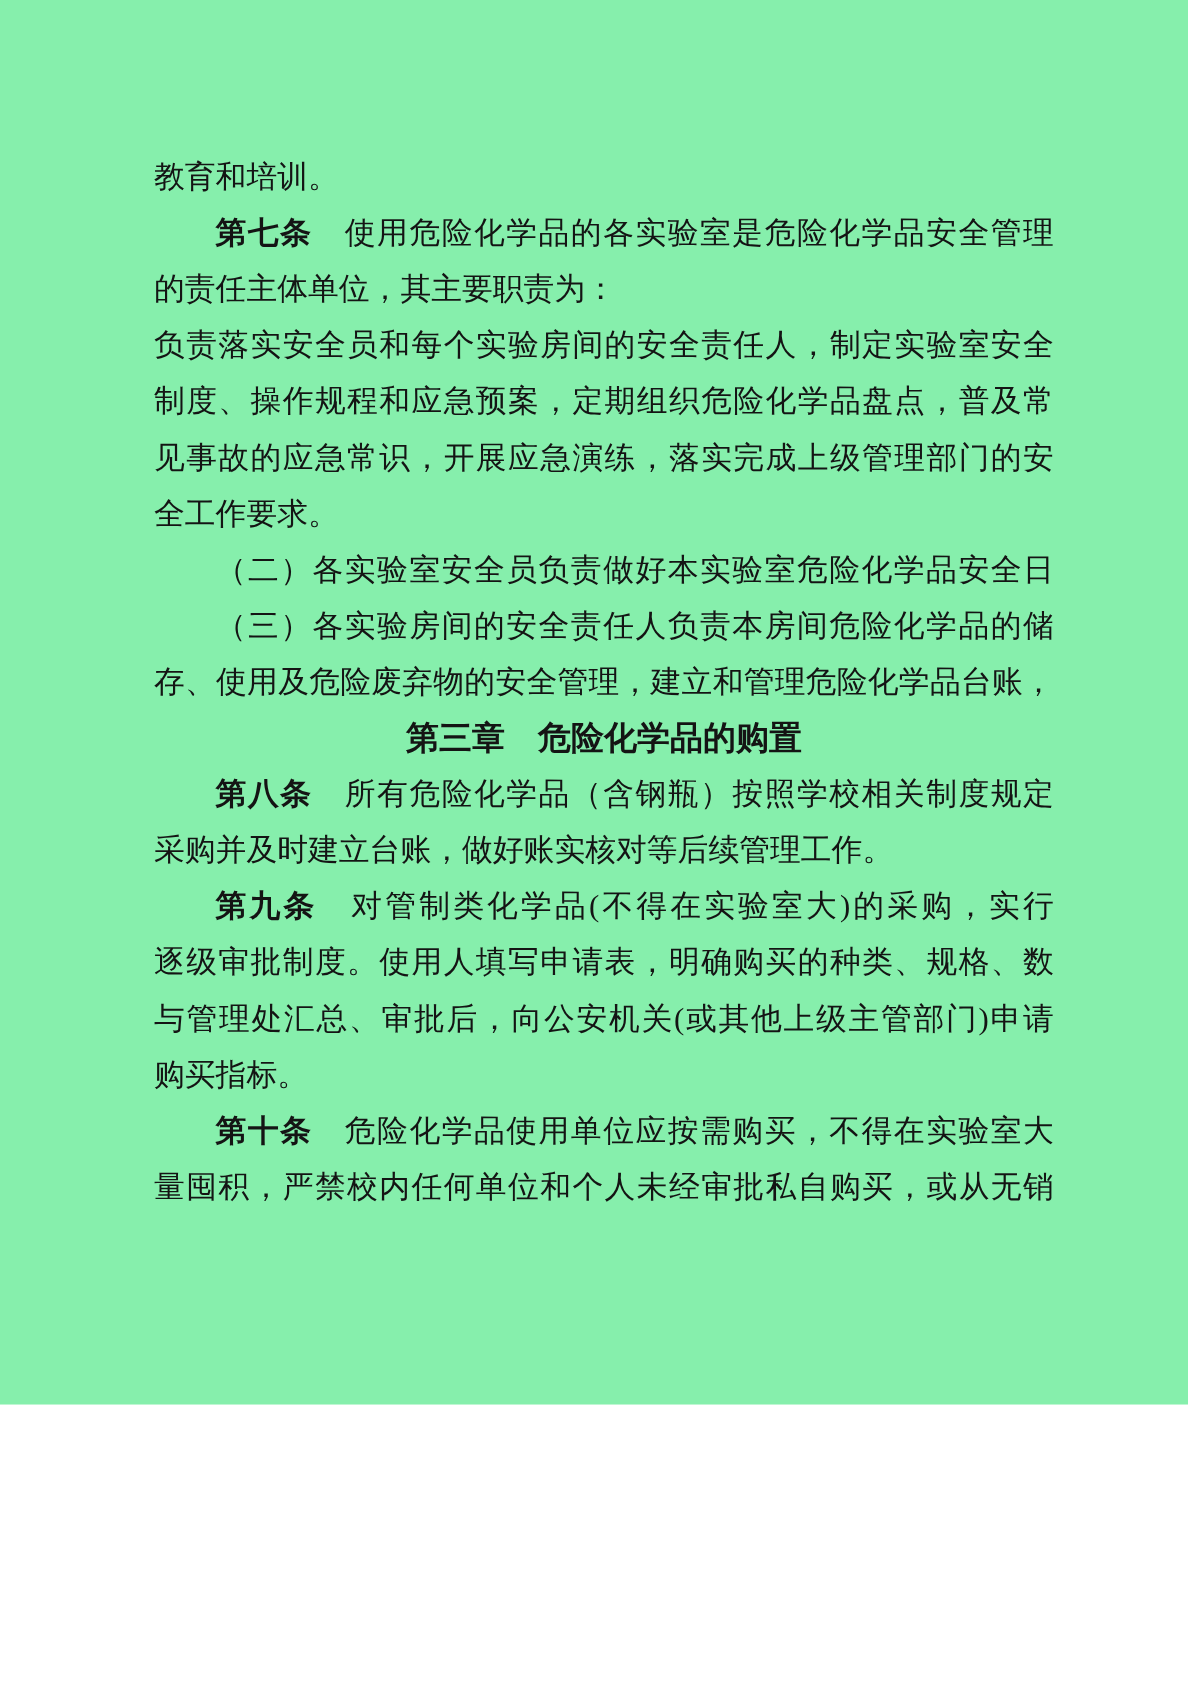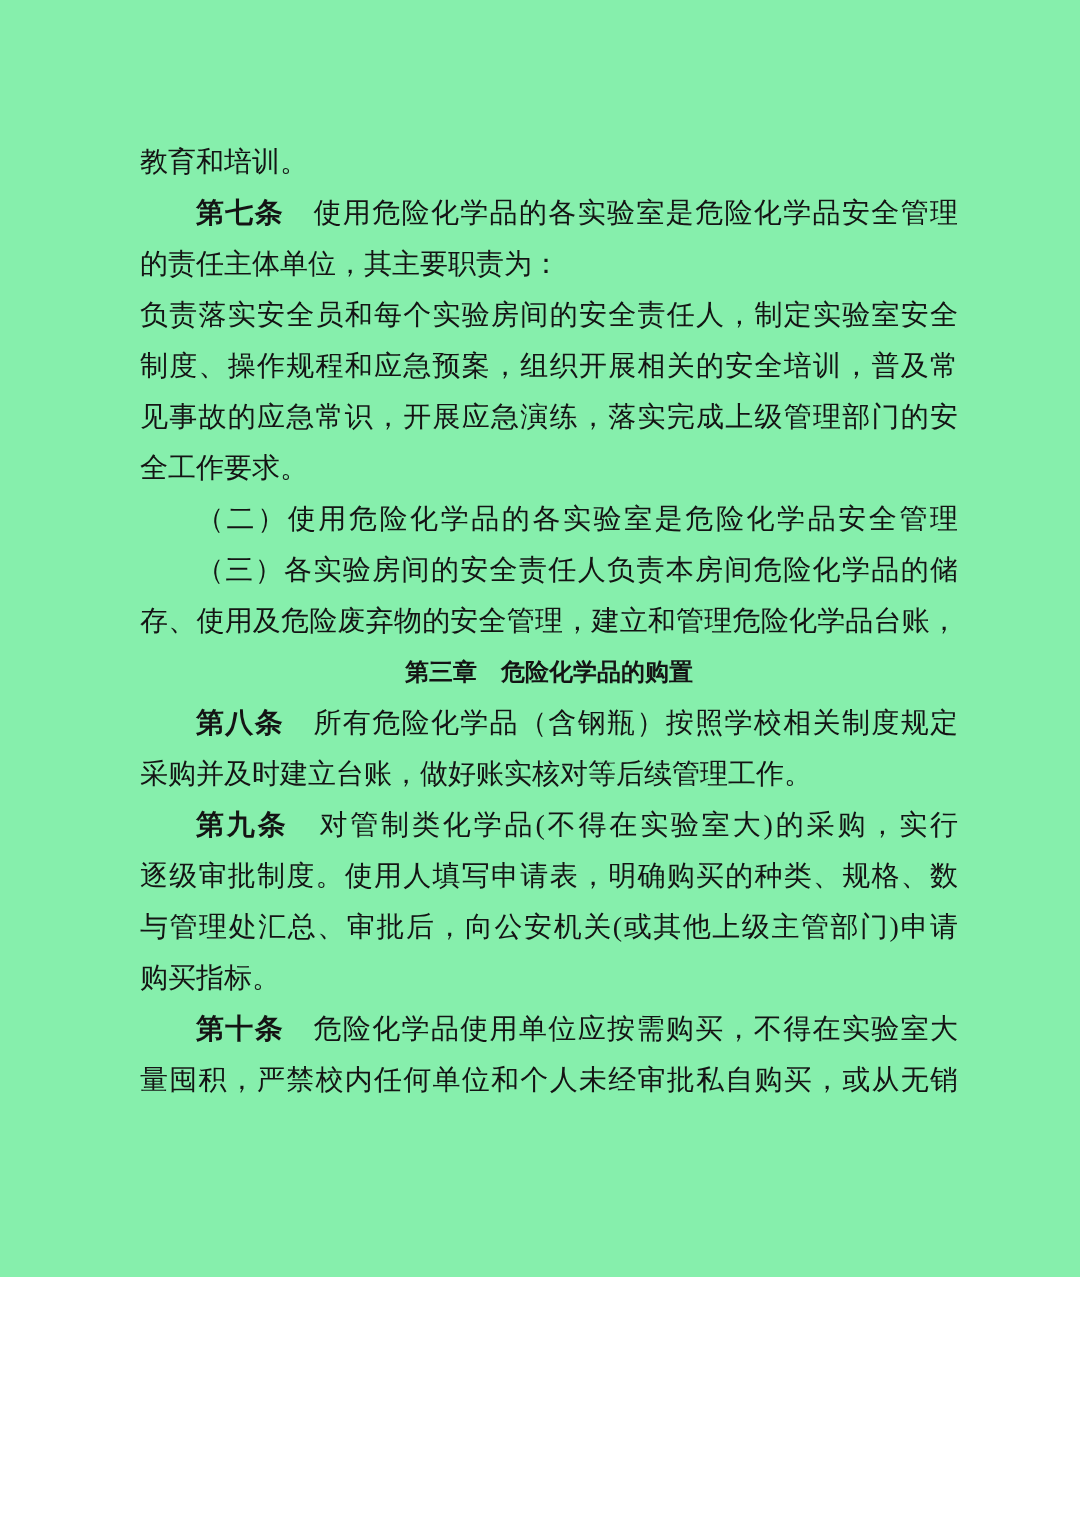--- a/index.html
+++ b/index.html
@@ -37,21 +37,21 @@
     text-align-last: left;
   }
   .ln.ind {
     text-indent: 2em;
   }
   .ln.head {
     text-align: right;
     text-align-last: center;
     font-family: "Liberation Sans", "DejaVu Sans", sans-serif;
     font-weight: bold;
-    font-size: 24px;
+    font-size: 30px;
   }
   .b {
     font-weight: bold;
   }
   .page-num {
     position: absolute;
     top: 1348px;
     left: 836px;
     width: 110px;
     height: 34px;
@@ -71,27 +71,27 @@
 
     <div class="ln end"><span>教育和培训。</span></div>
 
     <div class="ln ind"><span class="b">第七条</span><span>　使用危险化学品的各实验室是危险化学品安全管理</span></div>
 
     <div class="ln end"><span>的责任主体单位，其主要职责为：</span></div>
 
 
     <div class="ln"><span>负责落实安全员和每个实验房间的安全责任人，制定实验室安全</span></div>
 
-    <div class="ln"><span>制度、操作规程和应急预案，组织开展相关的安全培训，普及常</span></div>
+    <div class="ln"><span>制度、操作规程和应急预案，定期组织危险化学品盘点，普及常</span></div>
 
     <div class="ln"><span>见事故的应急常识，开展应急演练，落实完成上级管理部门的安</span></div>
 
     <div class="ln end"><span>全工作要求。</span></div>
 
-    <div class="ln ind"><span>（二）使用危险化学品的各实验室是危险化学品安全管理</span></div>
+    <div class="ln ind"><span>（二）各实验室安全员负责做好本实验室危险化学品安全日</span></div>
 
 
     <div class="ln ind"><span>（三）各实验房间的安全责任人负责本房间危险化学品的储</span></div>
 
     <div class="ln"><span>存、使用及危险废弃物的安全管理，建立和管理危险化学品台账，</span></div>
 
 
     <div class="ln head"><span>第三章　危险化学品的购置</span></div>
 
     <div class="ln ind"><span class="b">第八条</span><span>　所有危险化学品（含钢瓶）按照学校相关制度规定</span></div>

